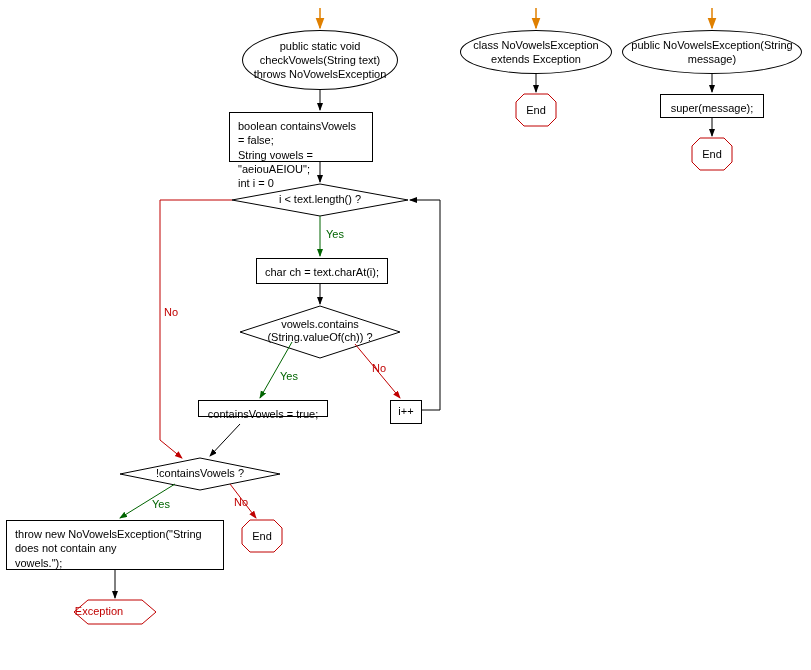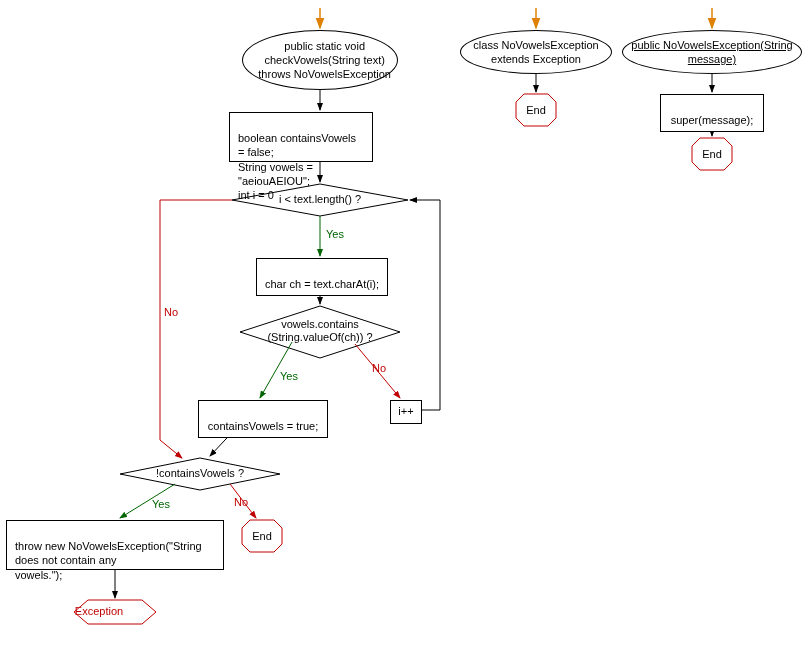--- a/index.html
+++ b/index.html
@@ -31,21 +31,21 @@
     border: 1px solid #000;
     border-radius: 50%;
     background: #fff;
   }
   .process {
     border: 1px solid #000;
     background: #fff;
     text-align: left;
     align-items: flex-start;
     justify-content: flex-start;
-    padding: 18px 8px;
+    padding: 6px 8px;
   }
   .decision-label {
     position: absolute;
     text-align: center;
     line-height: 1.2;
     pointer-events: none;
   }
   .edge-label {
     position: absolute;
     font-size: 11px;
@@ -118,21 +118,21 @@
 
   <line x1="712" y1="8" x2="712" y2="28" stroke="#e08000" stroke-width="1.5" marker-end="url(#arrow-orange)"></line>
 
   <line x1="712" y1="74" x2="712" y2="92" stroke="#000" marker-end="url(#arrow-black)"></line>
 
   <line x1="712" y1="118" x2="712" y2="136" stroke="#000" marker-end="url(#arrow-black)"></line>
 
   <polygon points="700,138 724,138 732,146 732,162 724,170 700,170 692,162 692,146" fill="#fff" stroke="#c00000"></polygon>
 </svg>
 
-<div class="node terminal" style="left:242px; top:30px; width:156px; height:60px;justify-content:flex-end;">
+<div class="node terminal" style="left:242px; top:30px; width:156px; height:60px;">
   <span style="white-space:pre-line;">public static void
 checkVowels(String text)
 throws NoVowelsException</span>
 </div>
 
 <div class="node process" style="left:229px; top:112px; width:144px; height:50px;">
   <span style="white-space:pre-line;">boolean containsVowels = false;
 String vowels = "aeiouAEIOU";
 int i = 0</span>
 </div>
@@ -175,19 +175,19 @@
 
 <div class="decision-label exception" style="left:68px; top:605px; width:62px;text-align:center;">Exception</div>
 
 <div class="node terminal" style="left:460px; top:30px; width:152px; height:44px;">
   <span style="white-space:pre-line;">class NoVowelsException
 extends Exception</span>
 </div>
 <div class="decision-label end" style="left:524px; top:104px; width:24px;">End</div>
 
 <div class="node terminal" style="left:622px; top:30px; width:180px; height:44px;">
-  <span style="white-space:pre-line;text-decoration:underline;">public NoVowelsException(String
+  <span style="white-space:pre-line;">public NoVowelsException(String
 message)</span>
 </div>
 <div class="node process" style="left:660px; top:94px; width:104px; height:24px; text-align:center; justify-content:center;">
   <span>super(message);</span>
 </div>
 <div class="decision-label end" style="left:700px; top:148px; width:24px;">End</div>
 
 </body></html>

